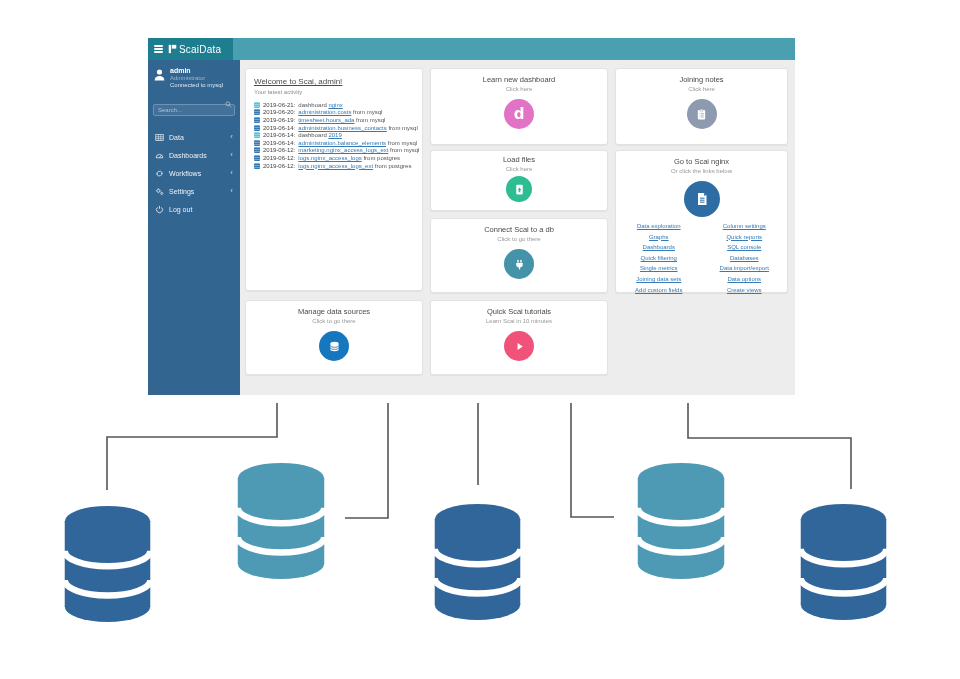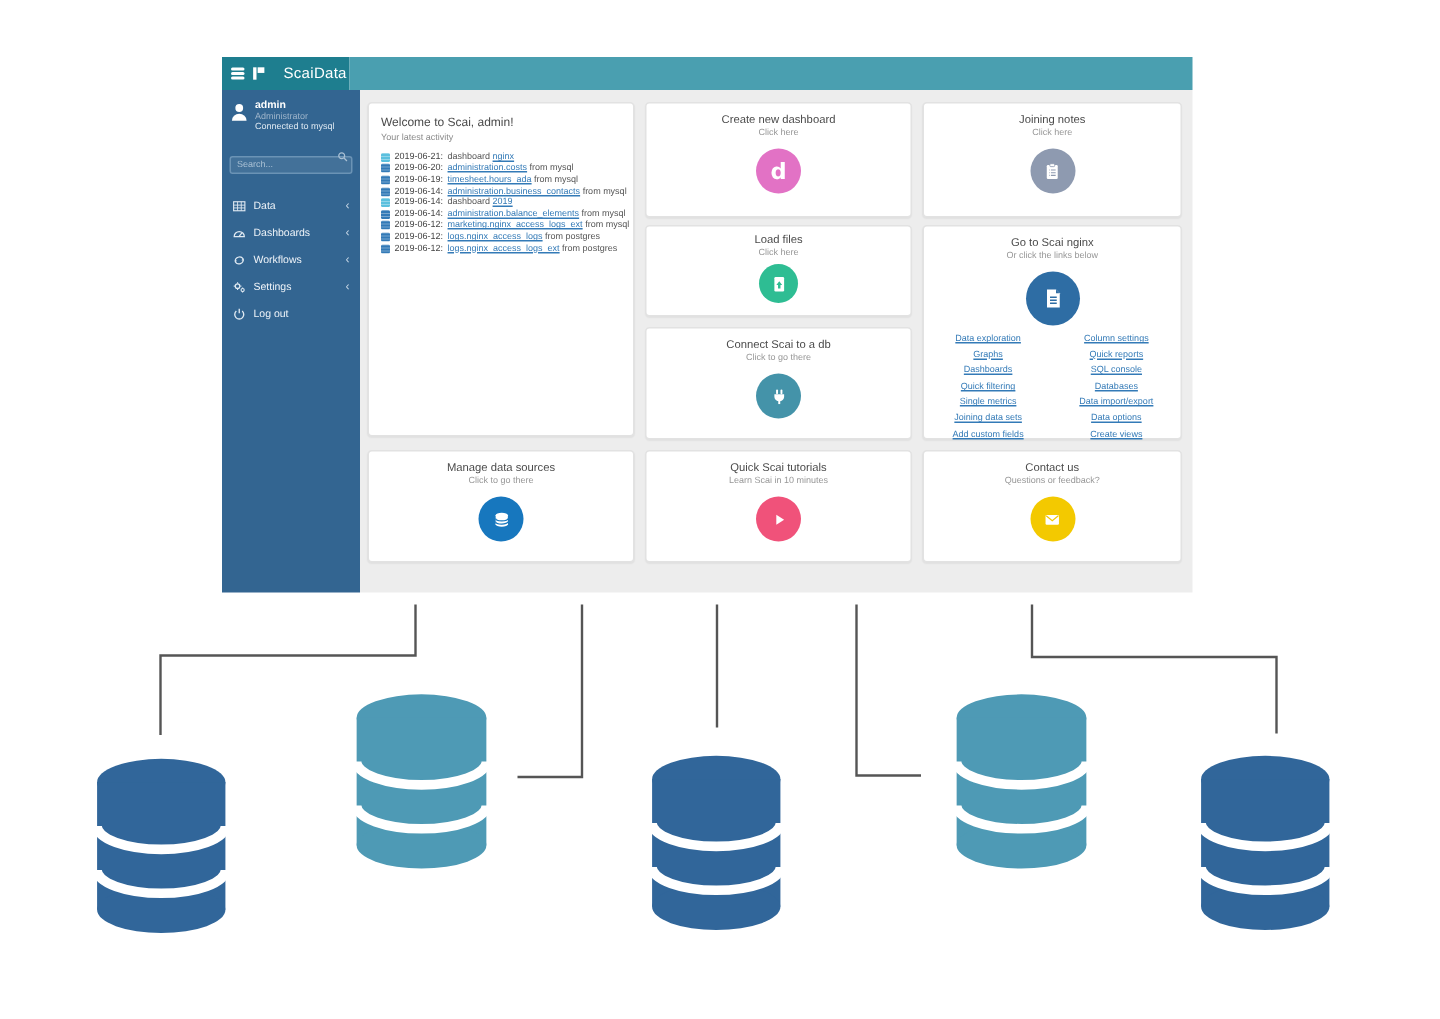--- a/index.html
+++ b/index.html
@@ -5,21 +5,21 @@
   html,body{margin:0;padding:0;background:#fff;}
   #canvas{position:relative;width:960px;height:679px;background:#fff;overflow:hidden;
           font-family:"Liberation Sans","DejaVu Sans",sans-serif;}
 
   
   .app{position:absolute;left:148px;top:38px;width:647px;height:357px;}
   .hdr{display:flex;height:22px;}
   .hdr-left{width:85px;display:flex;align-items:center;gap:5px;padding-left:6px;box-sizing:border-box;}
   .hamburger{display:flex;flex-direction:column;gap:1.5px;cursor:pointer;}
   .hamburger i{display:block;width:9px;height:1.5px;background:#fff;border-radius:1px;}
-  .logo{display:flex;align-items:center;gap:12px;color:#fff;font-size:10px;letter-spacing:.2px;}
+  .logo{display:flex;align-items:center;gap:2px;color:#fff;font-size:10px;letter-spacing:.2px;}
   .hdr-right{flex:1;}
 
   .app-body{display:flex;height:335px;}
   .sidebar{width:92px;box-sizing:border-box;color:#e9f0f7;flex-shrink:0;}
   .user{display:flex;gap:4px;padding:7px 5px 4px 5px;}
   .user-ic{flex-shrink:0;margin-top:1px;}
   .user-name{font-size:7px;font-weight:bold;color:#fff;line-height:8px;}
   .user-role{font-size:6px;color:#9db4ca;line-height:7px;}
   .user-conn{font-size:6px;color:#dfe9f2;line-height:7px;}
   .search-wrap{position:relative;margin:5px 5px 0 5px;}
@@ -39,21 +39,21 @@
   .card-c{text-align:center;padding-top:6px;}
   .c-title{font-size:7.5px;color:#4a4a4a;}
   .c-sub{font-size:6px;color:#979797;margin-top:2px;}
   .icon-circle{width:30px;height:30px;border-radius:50%;margin:7px auto 0 auto;background:var(--cc);
                display:flex;align-items:center;justify-content:center;}
   .icon-circle.big{width:36px;height:36px;}
   .d-glyph{color:#fff;font-weight:bold;font-size:15px;font-family:"DejaVu Sans",sans-serif;line-height:1;}
 
   
   .welcome{padding:8px 8px;cursor:default;}
-  .w-title{font-size:8px;color:#4a4a4a;}
+  .w-title{font-size:8px;color:#4a4a4a;text-decoration:underline;}
   .w-sub{font-size:6px;color:#8a8a8a;margin:3px 0 6px 0;}
   .act-row{display:flex;align-items:center;gap:3px;height:7.6px;font-size:6px;color:#555;white-space:nowrap;}
   .act-icon{width:6px;height:6px;border-radius:1px;flex-shrink:0;
             background-image:linear-gradient(#ffffff55 1px,transparent 1px);background-size:2px 2px;}
   .act-icon.table-icon{background-color:#337ab7;}
   .act-icon.dashboard-icon{background-color:#5bc0de;}
   .act-date{color:#444;}
   .lnk{color:#337ab7;text-decoration:underline;cursor:pointer;}
 
   
@@ -239,21 +239,21 @@
 
               <div class="act-row">
                 <span class="act-icon table-icon"></span>
                 <span class="act-date">2019-06-12:</span>
                 <span class="act-text"><span></span><a class="lnk">logs.nginx_access_logs_ext</a><span> from postgres</span></span>
               </div>
             </div>
         </div>
 
         <div class="card card-c pos-create">
-          <div class="c-title">Create new dashboard</div>
+          <div class="c-title">Learn new dashboard</div>
           <div class="c-sub">Click here</div>
           <div class="icon-circle" style="--cc: #E272C5;">
             <span class="d-glyph">d</span>
           </div>
         </div>
 
         <div class="card card-c pos-connect">
           <div class="c-title">Connect Scai to a db</div>
           <div class="c-sub">Click to go there</div>
           <div class="icon-circle" style="--cc: #4493A9;">
@@ -351,30 +351,20 @@
             <svg width="13" height="13" viewBox="0 0 16 16">
               <ellipse cx="8" cy="4.3" rx="5" ry="2" fill="#fff"></ellipse>
               <rect x="3" y="4.3" width="10" height="7.4" fill="#fff"></rect>
               <ellipse cx="8" cy="11.7" rx="5" ry="2" fill="#fff"></ellipse>
               <path d="M3 7 a5 2 0 0 0 10 0" fill="none" stroke="var(--cc)" stroke-width="1"></path>
               <path d="M3 9.6 a5 2 0 0 0 10 0" fill="none" stroke="var(--cc)" stroke-width="1"></path>
             </svg>
           </div>
         </div>
 
-        <div class="card card-c pos-contact">
-          <div class="c-title">Contact us</div>
-          <div class="c-sub">Questions or feedback?</div>
-          <div class="icon-circle" style="--cc: #F3C900;">
-            <svg width="13" height="13" viewBox="0 0 16 16">
-              <rect x="2.5" y="4" width="11" height="8" rx="1" fill="#fff"></rect>
-              <path d="M3 4.8 L8 8.8 L13 4.8" fill="none" stroke="var(--cc)" stroke-width="1"></path>
-            </svg>
-          </div>
-        </div>
 
       </div>
     </div>
   </div>
 
   <svg class="diagram" viewBox="0 0 960 284">
     <defs>
       <g id="cyl">
         <ellipse cx="50" cy="18" rx="47" ry="17"></ellipse>
         <rect x="3" y="18" width="94" height="93"></rect>

